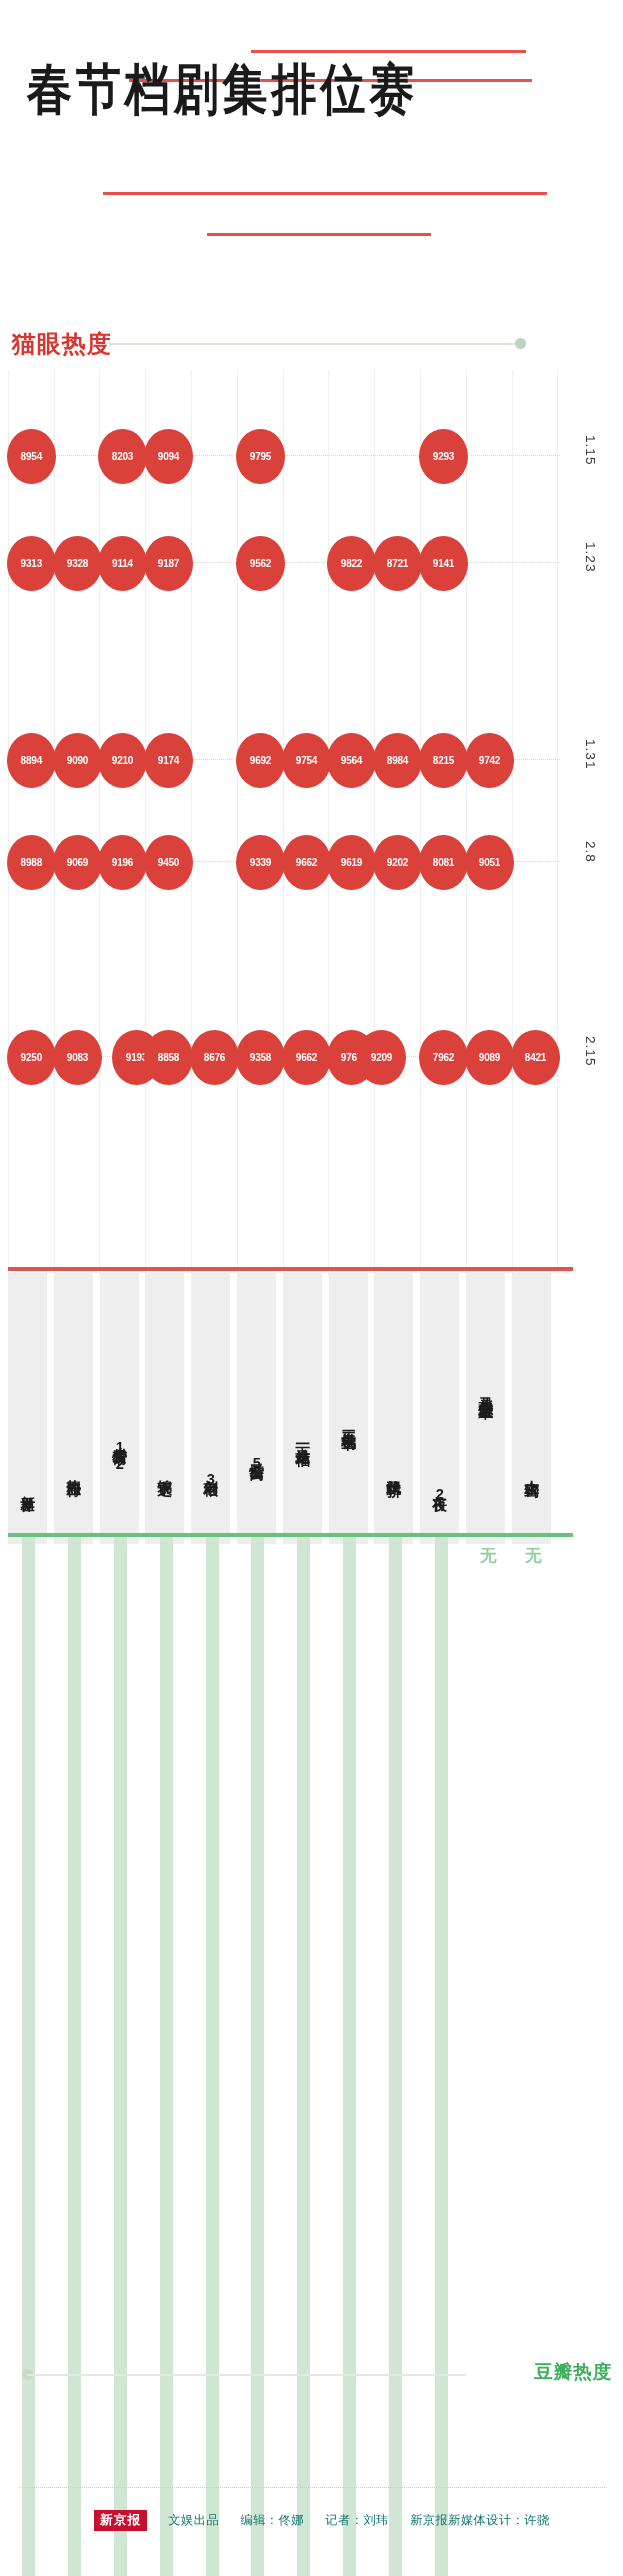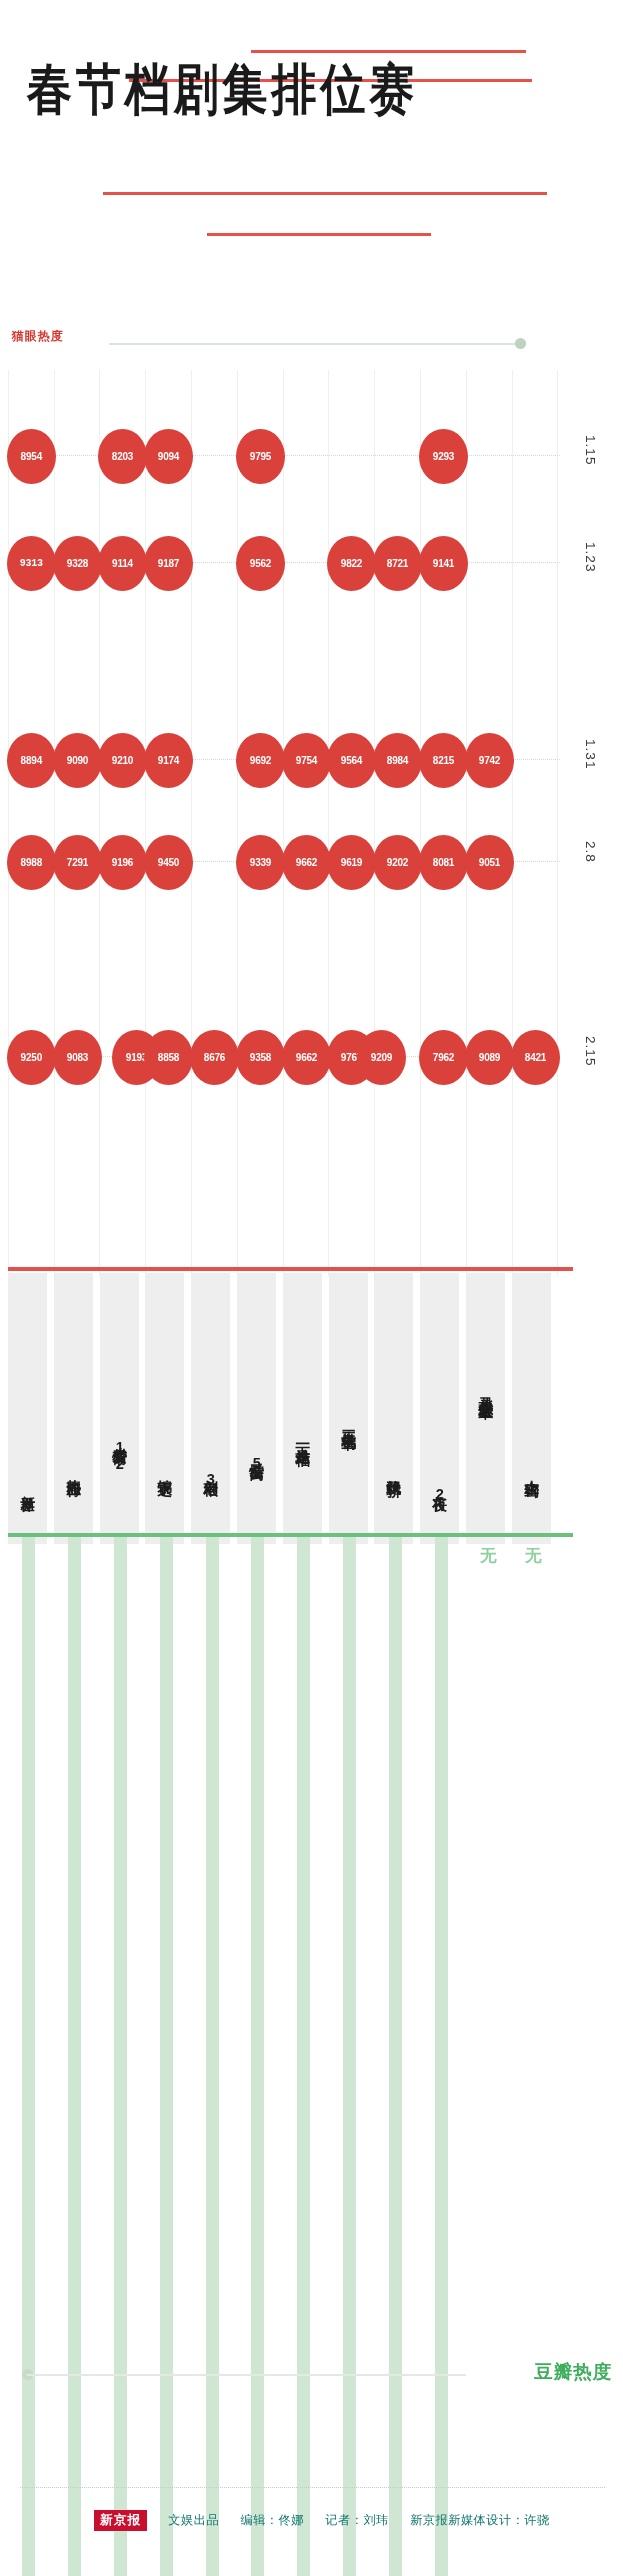--- a/index.html
+++ b/index.html
@@ -21,21 +21,21 @@
     position:absolute; left:27px; top:58px; width:569px;
     font-size:45px; line-height:1.15; font-weight:bold;
     letter-spacing:3.9px; color:#1a1a1a;
     font-family:"DejaVu Sans","Liberation Sans",sans-serif;
     transform:scaleY(1.22); transform-origin:left top;
   }
 
   
   .maoyan-label {
     position:absolute; left:11.7px; top:328px;
-    font-size:12px; font-weight:bold; color:#d9352e; letter-spacing:1px;
+    font-size:24px; font-weight:bold; color:#d9352e; letter-spacing:1px;
   }
   .maoyan-rule {
     position:absolute; left:109px; top:343px; width:407px; height:1.9px;
     background:#d8e6da;
   }
   .maoyan-dot {
     position:absolute; left:515px; top:338px; width:10.7px; height:10.7px;
     border-radius:50%; background:#bcd3c0;
   }
 
@@ -166,21 +166,21 @@
         <div class="m-rowline"></div>
         <div class="bub" style="left: 6.8px;">8954</div>
         <div class="bub" style="left: 98px;">8203</div>
         <div class="bub" style="left: 144px;">9094</div>
         <div class="bub" style="left: 236px;">9795</div>
         <div class="bub" style="left: 419px;">9293</div>
         <div class="m-date">1.15</div>
       </div>
       <div class="m-row" style="top: 536px;">
         <div class="m-rowline"></div>
-        <div class="bub" style="left: 6.8px; font-family: Liberation Mono, monospace;">9313</div>
+        <div class="bub" style="left: 6.8px;">9313</div>
         <div class="bub" style="left: 53px;">9328</div>
         <div class="bub" style="left: 98px;">9114</div>
         <div class="bub" style="left: 144px;">9187</div>
         <div class="bub" style="left: 236px;">9562</div>
         <div class="bub" style="left: 327px; text-align: right;">9822</div>
         <div class="bub" style="left: 373px;">8721</div>
         <div class="bub" style="left: 419px;">9141</div>
         <div class="m-date">1.23</div>
       </div>
       <div class="m-row" style="top: 733px;">
@@ -193,21 +193,21 @@
         <div class="bub" style="left: 282px;">9754</div>
         <div class="bub" style="left: 327px;">9564</div>
         <div class="bub" style="left: 373px;">8984</div>
         <div class="bub" style="left: 419px;">8215</div>
         <div class="bub" style="left: 465px;">9742</div>
         <div class="m-date">1.31</div>
       </div>
       <div class="m-row" style="top: 835px;">
         <div class="m-rowline"></div>
         <div class="bub" style="left: 6.8px;">8988</div>
-        <div class="bub" style="left: 53px;">7291</div>
+        <div class="bub" style="left: 53px;">9069</div>
         <div class="bub" style="left: 98px;">9196</div>
         <div class="bub" style="left: 144px;">9450</div>
         <div class="bub" style="left: 236px;">9339</div>
         <div class="bub" style="left: 282px;">9662</div>
         <div class="bub" style="left: 327px;">9619</div>
         <div class="bub" style="left: 373px;">9202</div>
         <div class="bub" style="left: 419px;">8081</div>
         <div class="bub" style="left: 465px;">9051</div>
         <div class="m-date">2.8</div>
       </div>

